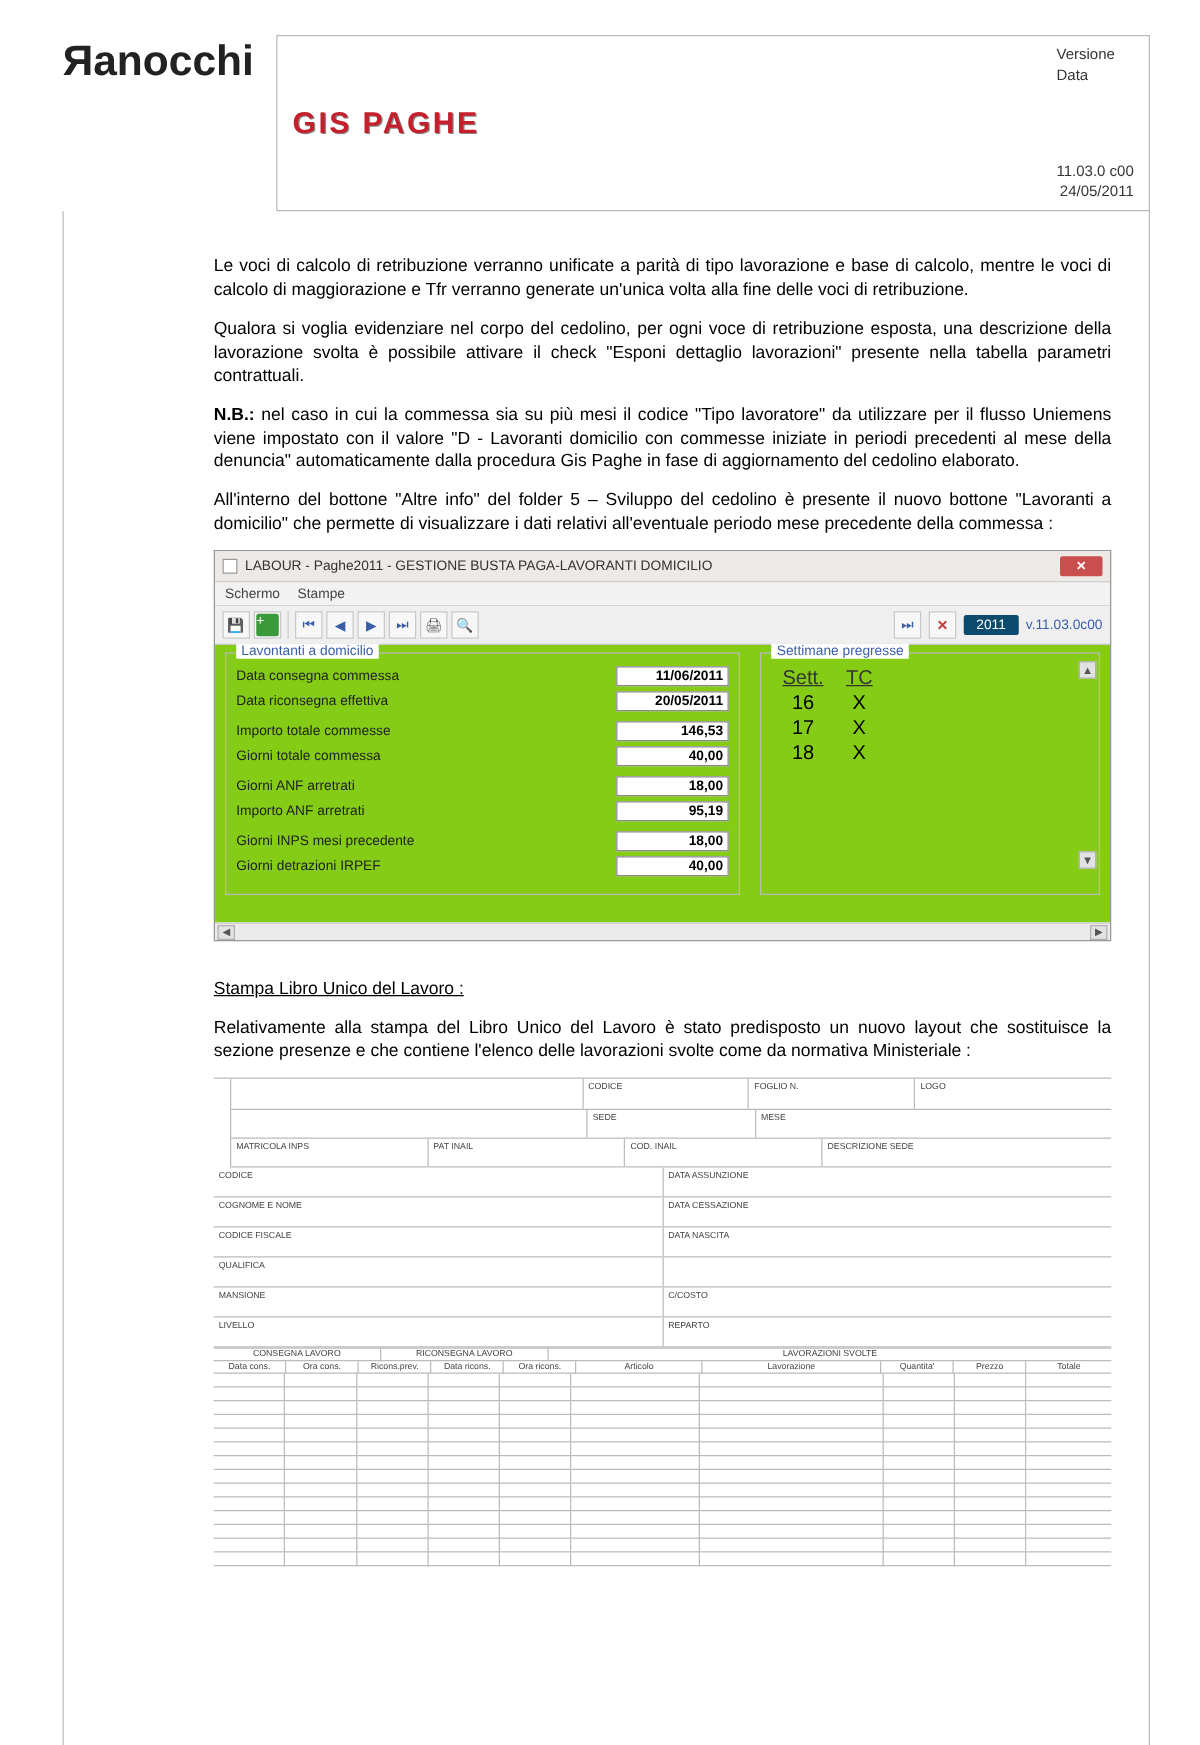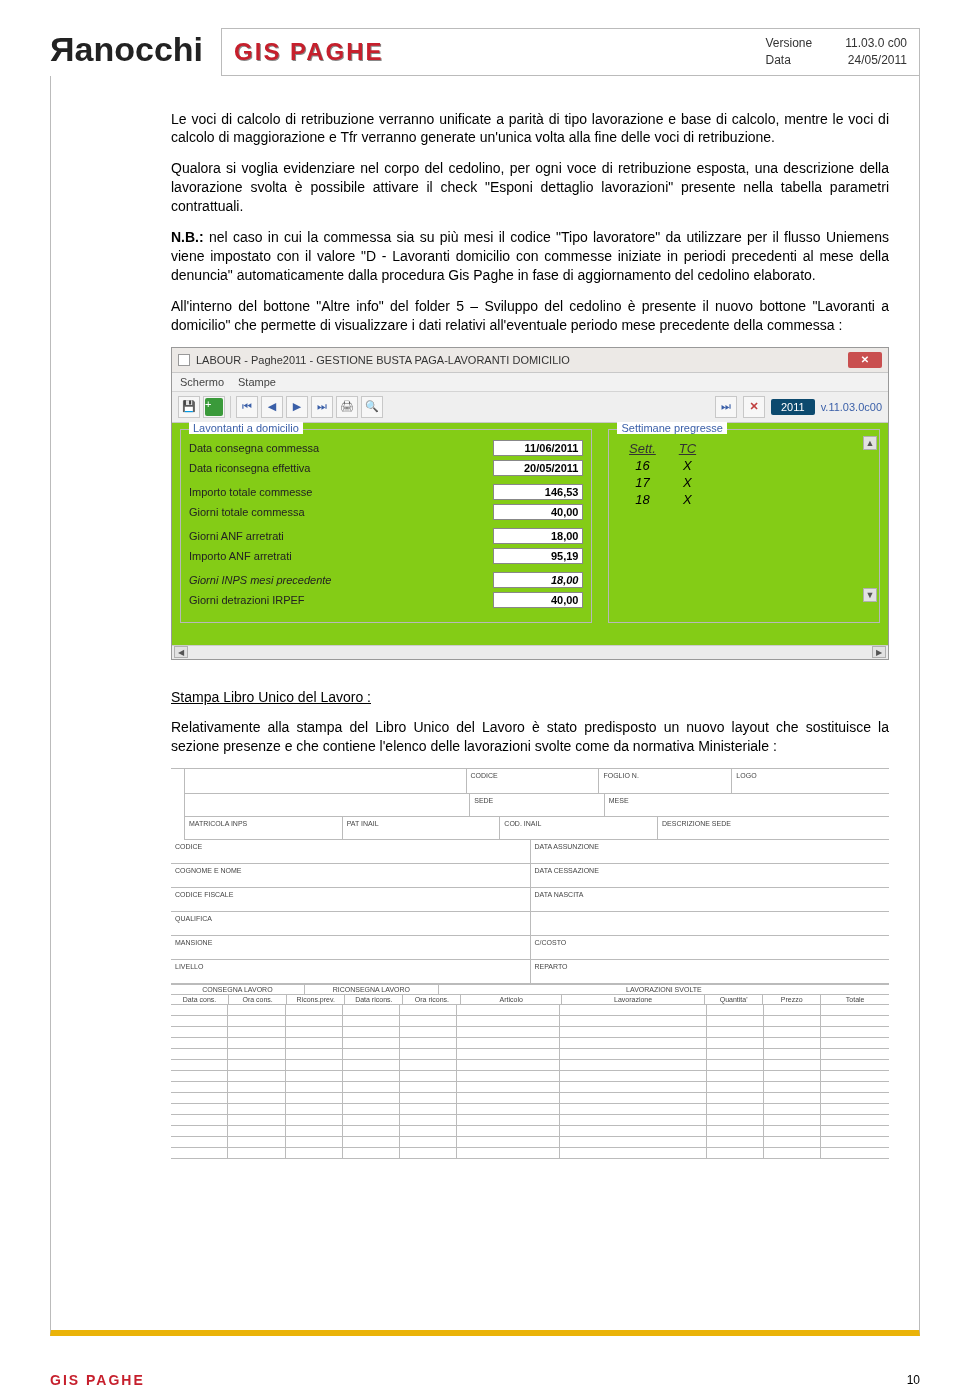--- a/index.html
+++ b/index.html
@@ -26,21 +26,21 @@
   .gis-box {
     border: 1px solid #bbb; flex: 1; padding: 6px 12px 6px 12px;
     display: flex; align-items: center; justify-content: space-between;
     font-size: 11px; color: #333;
   }
   .gis-title {
     font-family: Arial, sans-serif; font-weight: 900; font-size: 24px;
     letter-spacing: 2px; color: #c61f2c;
     text-shadow: 1px 1px 0 #888;
   }
-  .meta-block { display:flex; gap:33px; font-size:12px; color:#333; }
+  .meta-block { display:flex; gap:60px; font-size:12px; color:#333;flex-direction:column; }
   .meta-col { display:flex; flex-direction:column; line-height:1.4; }
 
   
   .content-frame {
     border-left: 1px solid #bbb; border-right:1px solid #bbb; border-bottom:6px solid #eab308;
     margin-top:0; padding-bottom:4px; min-height:1260px; position:relative;
   }
   .content {
     margin-left: 120px;   
     margin-right: 30px;
@@ -89,21 +89,21 @@
     position:absolute; top:-8px; left:8px; background:#fff; padding:0 4px;
     color:#3a5fa8; font-size:11px;
   }
   .form-row { display:flex; align-items:center; margin:4px 0; }
   .form-label { flex:1.2; color:#222; font-size:11px; }
   .form-value {
     width:90px; border:1px solid #888; background:#fff; padding:1px 4px;
     font-size:11px; text-align:right; color:#000; font-weight:bold;
   }
   .mini-table { display:grid; grid-template-columns: 50px 40px; margin-top:4px; }
-  .mini-table div { border:0; padding:1px 4px; font-size:13px; text-align:center;font-style:italic; }
+  .mini-table div { border:0; padding:1px 4px; font-size:16px; text-align:center; }
   .mini-table .th { text-decoration: underline; color:#333; }
   .scroll-up, .scroll-dn {
     position:absolute; right:2px; width:14px; height:14px; background:#e2e2e2;
     border:1px solid #b0b0b0; font-size:9px; display:flex; align-items:center; justify-content:center; color:#555;
   }
   .scroll-up { top:6px; } .scroll-dn { bottom:20px; }
   .dlg-bottom-scroll {
     height:14px; background:#ebebeb; border-top:1px solid #ccc; display:flex;
     justify-content:space-between; padding:0 2px; align-items:center;
   }
@@ -256,21 +256,21 @@
                   <span class="form-value">40,00</span>
                 </div>
               <div class="form-row" style="margin-top:8px;gap:28px;">
                   <span class="form-label">Giorni ANF arretrati</span>
                   <span class="form-value">18,00</span>
                 </div>
               <div class="form-row">
                   <span class="form-label">Importo ANF arretrati</span>
                   <span class="form-value">95,19</span>
                 </div>
-              <div class="form-row" style="margin-top:8px;font-style:italic;">
+              <div class="form-row" style="margin-top:8px;">
                   <span class="form-label">Giorni INPS mesi precedente</span>
                   <span class="form-value">18,00</span>
                 </div>
               <div class="form-row">
                   <span class="form-label">Giorni detrazioni IRPEF</span>
                   <span class="form-value">40,00</span>
                 </div>
             </div>
             <div class="fieldset fieldset-right">
               <div class="legend">Settimane pregresse</div>

